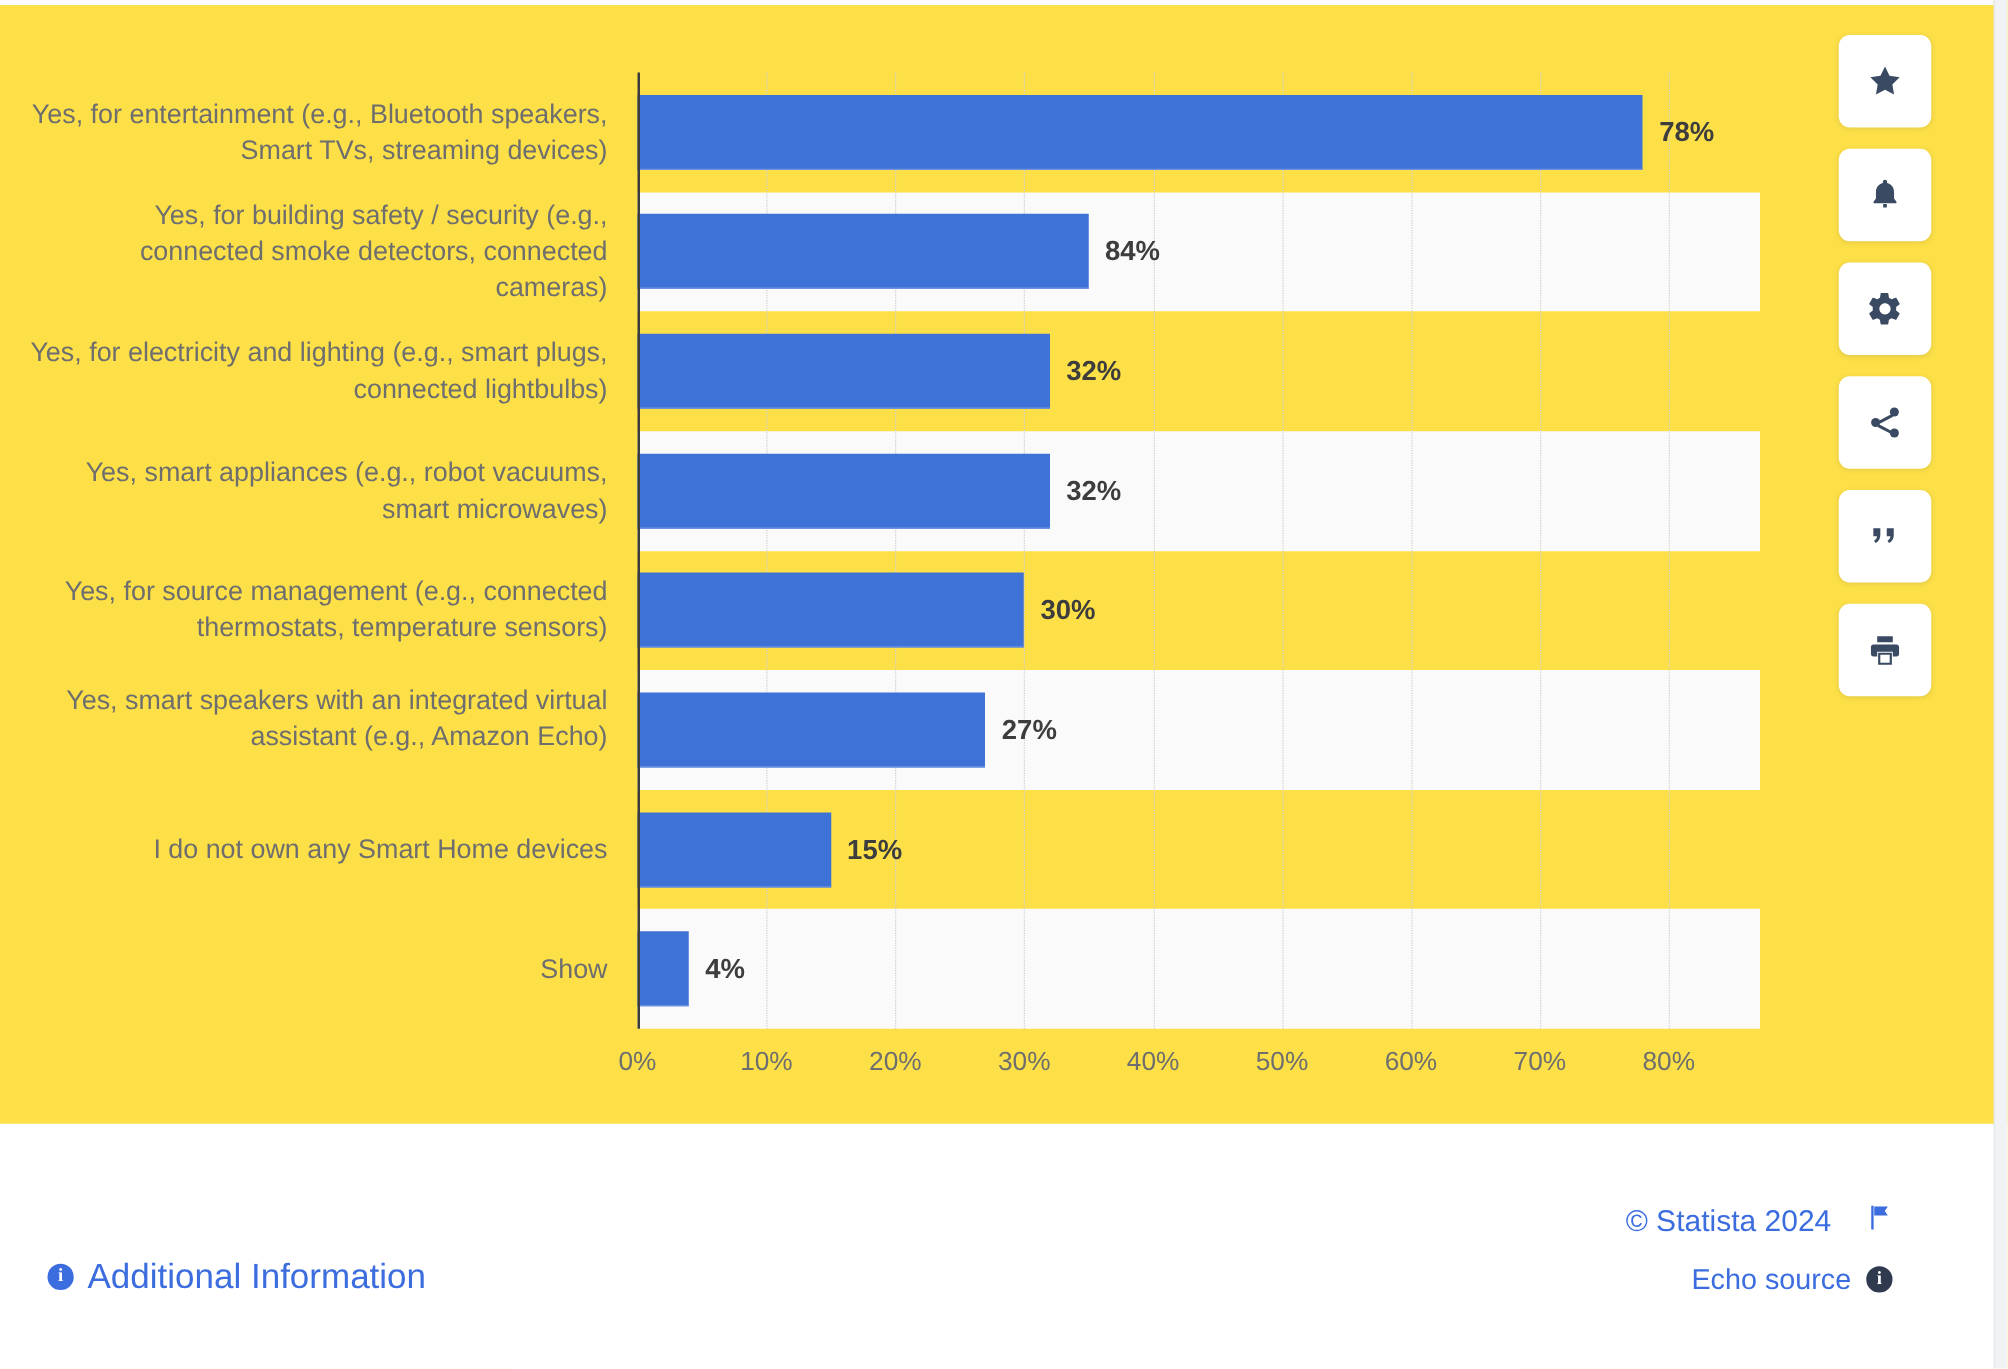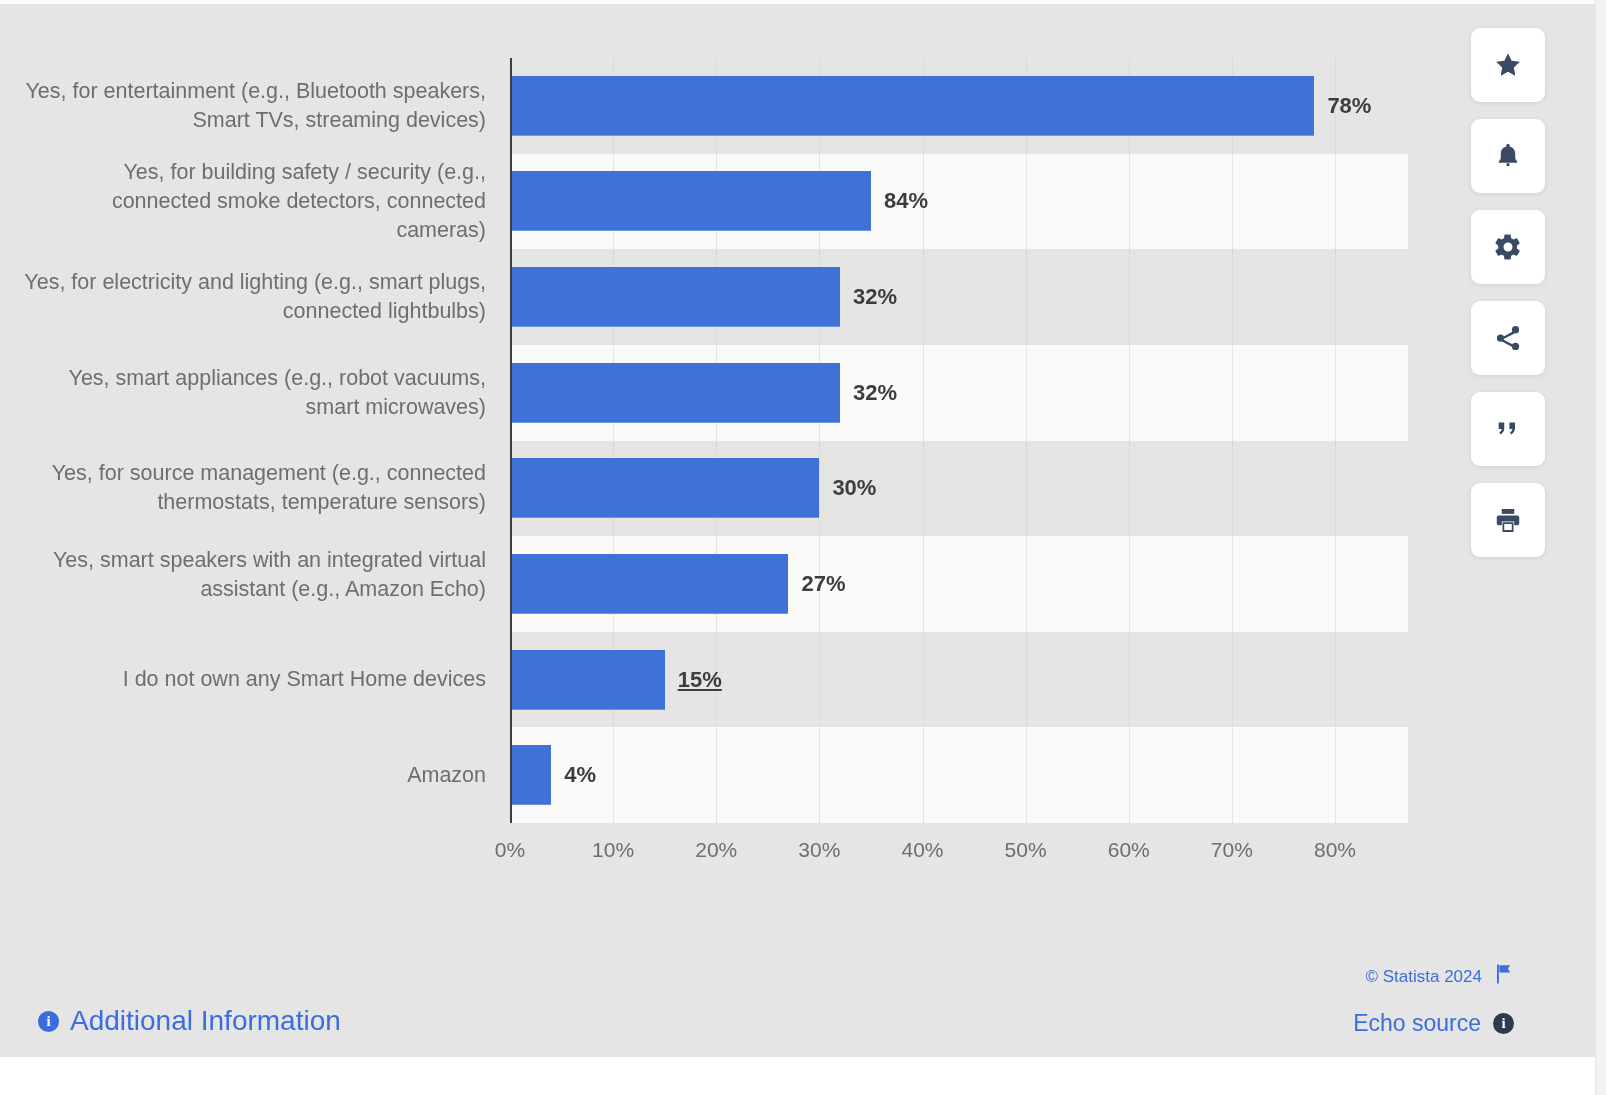--- a/index.html
+++ b/index.html
@@ -7,22 +7,22 @@
     margin: 0; padding: 0;
     width: 1606px; height: 1095px;
     background: #ffffff;
     font-family: "Liberation Sans", sans-serif;
     overflow: hidden;
   }
 
   #page {
     position: relative;
     width: 1606px;
-    height: 1057px;
-    background: #e5e5e5;
+    height: 899px;
+    background: #fde047;
   }
 
   
   .page-gutter {
     position: absolute;
     top: 0; right: 0;
     width: 11px; height: 1095px;
     background: #f1f2f4;
     border-left: 1px solid #e4e6e9;
   }
@@ -158,22 +158,22 @@
     font-size: 28px;
     color: #3c6ddf;
   }
 
   .copyright {
     position: absolute;
     right: 92px;
     top: 963px;
     display: flex;
     align-items: center;
-    gap: 12px;
-    font-size: 17px;
+    gap: 29px;
+    font-size: 24px;
     color: #3c6ddf;
     white-space: nowrap;
   }
 
   .show-source {
     position: absolute;
     right: 92px;
     top: 1010px;
     display: flex;
     align-items: center;
@@ -227,34 +227,34 @@
         <div class="bar-value" style="left: 373.938px; top: 132.438px;">84%</div>
         <div class="bar" title="Yes, for electricity and lighting (e.g., smart plugs, connected lightbulbs) 32%" style="top: 209.062px; height: 60px; width: 330px; background: rgb(63, 114, 215);"></div>
         <div class="bar-value" style="left: 343px; top: 228.062px;">32%</div>
         <div class="bar" title="Yes, smart appliances (e.g., robot vacuums, smart microwaves) 32%" style="top: 304.688px; height: 60px; width: 330px; background: rgb(63, 114, 215);"></div>
         <div class="bar-value" style="left: 343px; top: 323.688px;">32%</div>
         <div class="bar" title="Yes, for energy management (e.g., connected thermostats, temperature sensors) 30%" style="top: 400.312px; height: 60px; width: 309.375px; background: rgb(63, 114, 215);"></div>
         <div class="bar-value" style="left: 322.375px; top: 419.312px;">30%</div>
         <div class="bar" title="Yes, smart speakers with an integrated virtual assistant (e.g., Amazon Echo) 27%" style="top: 495.938px; height: 60px; width: 278.438px; background: rgb(63, 114, 215);"></div>
         <div class="bar-value" style="left: 291.438px; top: 514.938px;">27%</div>
         <div class="bar" title="I do not own any Smart Home devices 15%" style="top: 591.562px; height: 60px; width: 154.688px; background: rgb(63, 114, 215);"></div>
-        <div class="bar-value" style="left: 167.688px; top: 610.562px; text-decoration: underline;">15%</div>
+        <div class="bar-value" style="left: 167.688px; top: 610.562px;">15%</div>
         <div class="bar" title="Other 4%" style="top: 687.188px; height: 60px; width: 41.25px; background: rgb(63, 114, 215);"></div>
         <div class="bar-value" style="left: 54.25px; top: 706.188px;">4%</div>
       </div>
     <div class="axis-y"></div>
     <div id="cat-labels">
         <div class="cat-label-box" style="top: 76.8125px;">Yes, for entertainment (e.g., Bluetooth speakers, Smart TVs, streaming devices)</div>
         <div class="cat-label-box" style="top: 157.938px;">Yes, for building safety / security (e.g., connected smoke detectors, connected cameras)</div>
         <div class="cat-label-box" style="top: 268.062px;">Yes, for electricity and lighting (e.g., smart plugs, connected lightbulbs)</div>
         <div class="cat-label-box" style="top: 363.688px;">Yes, smart appliances (e.g., robot vacuums, smart microwaves)</div>
         <div class="cat-label-box" style="top: 459.312px;">Yes, for source management (e.g., connected thermostats, temperature sensors)</div>
         <div class="cat-label-box" style="top: 546px;">Yes, smart speakers with an integrated virtual assistant (e.g., Amazon Echo)</div>
         <div class="cat-label-box" style="top: 665.062px;">I do not own any Smart Home devices</div>
-        <div class="cat-label-box" style="top: 760.688px;">Amazon</div>
+        <div class="cat-label-box" style="top: 760.688px;">Show</div>
       </div>
     <div id="tick-labels">
         <div class="tick-label" style="left: 510px;">0%</div>
         <div class="tick-label" style="left: 613.125px;">10%</div>
         <div class="tick-label" style="left: 716.25px;">20%</div>
         <div class="tick-label" style="left: 819.375px;">30%</div>
         <div class="tick-label" style="left: 922.5px;">40%</div>
         <div class="tick-label" style="left: 1025.62px;">50%</div>
         <div class="tick-label" style="left: 1128.75px;">60%</div>
         <div class="tick-label" style="left: 1231.88px;">70%</div>

